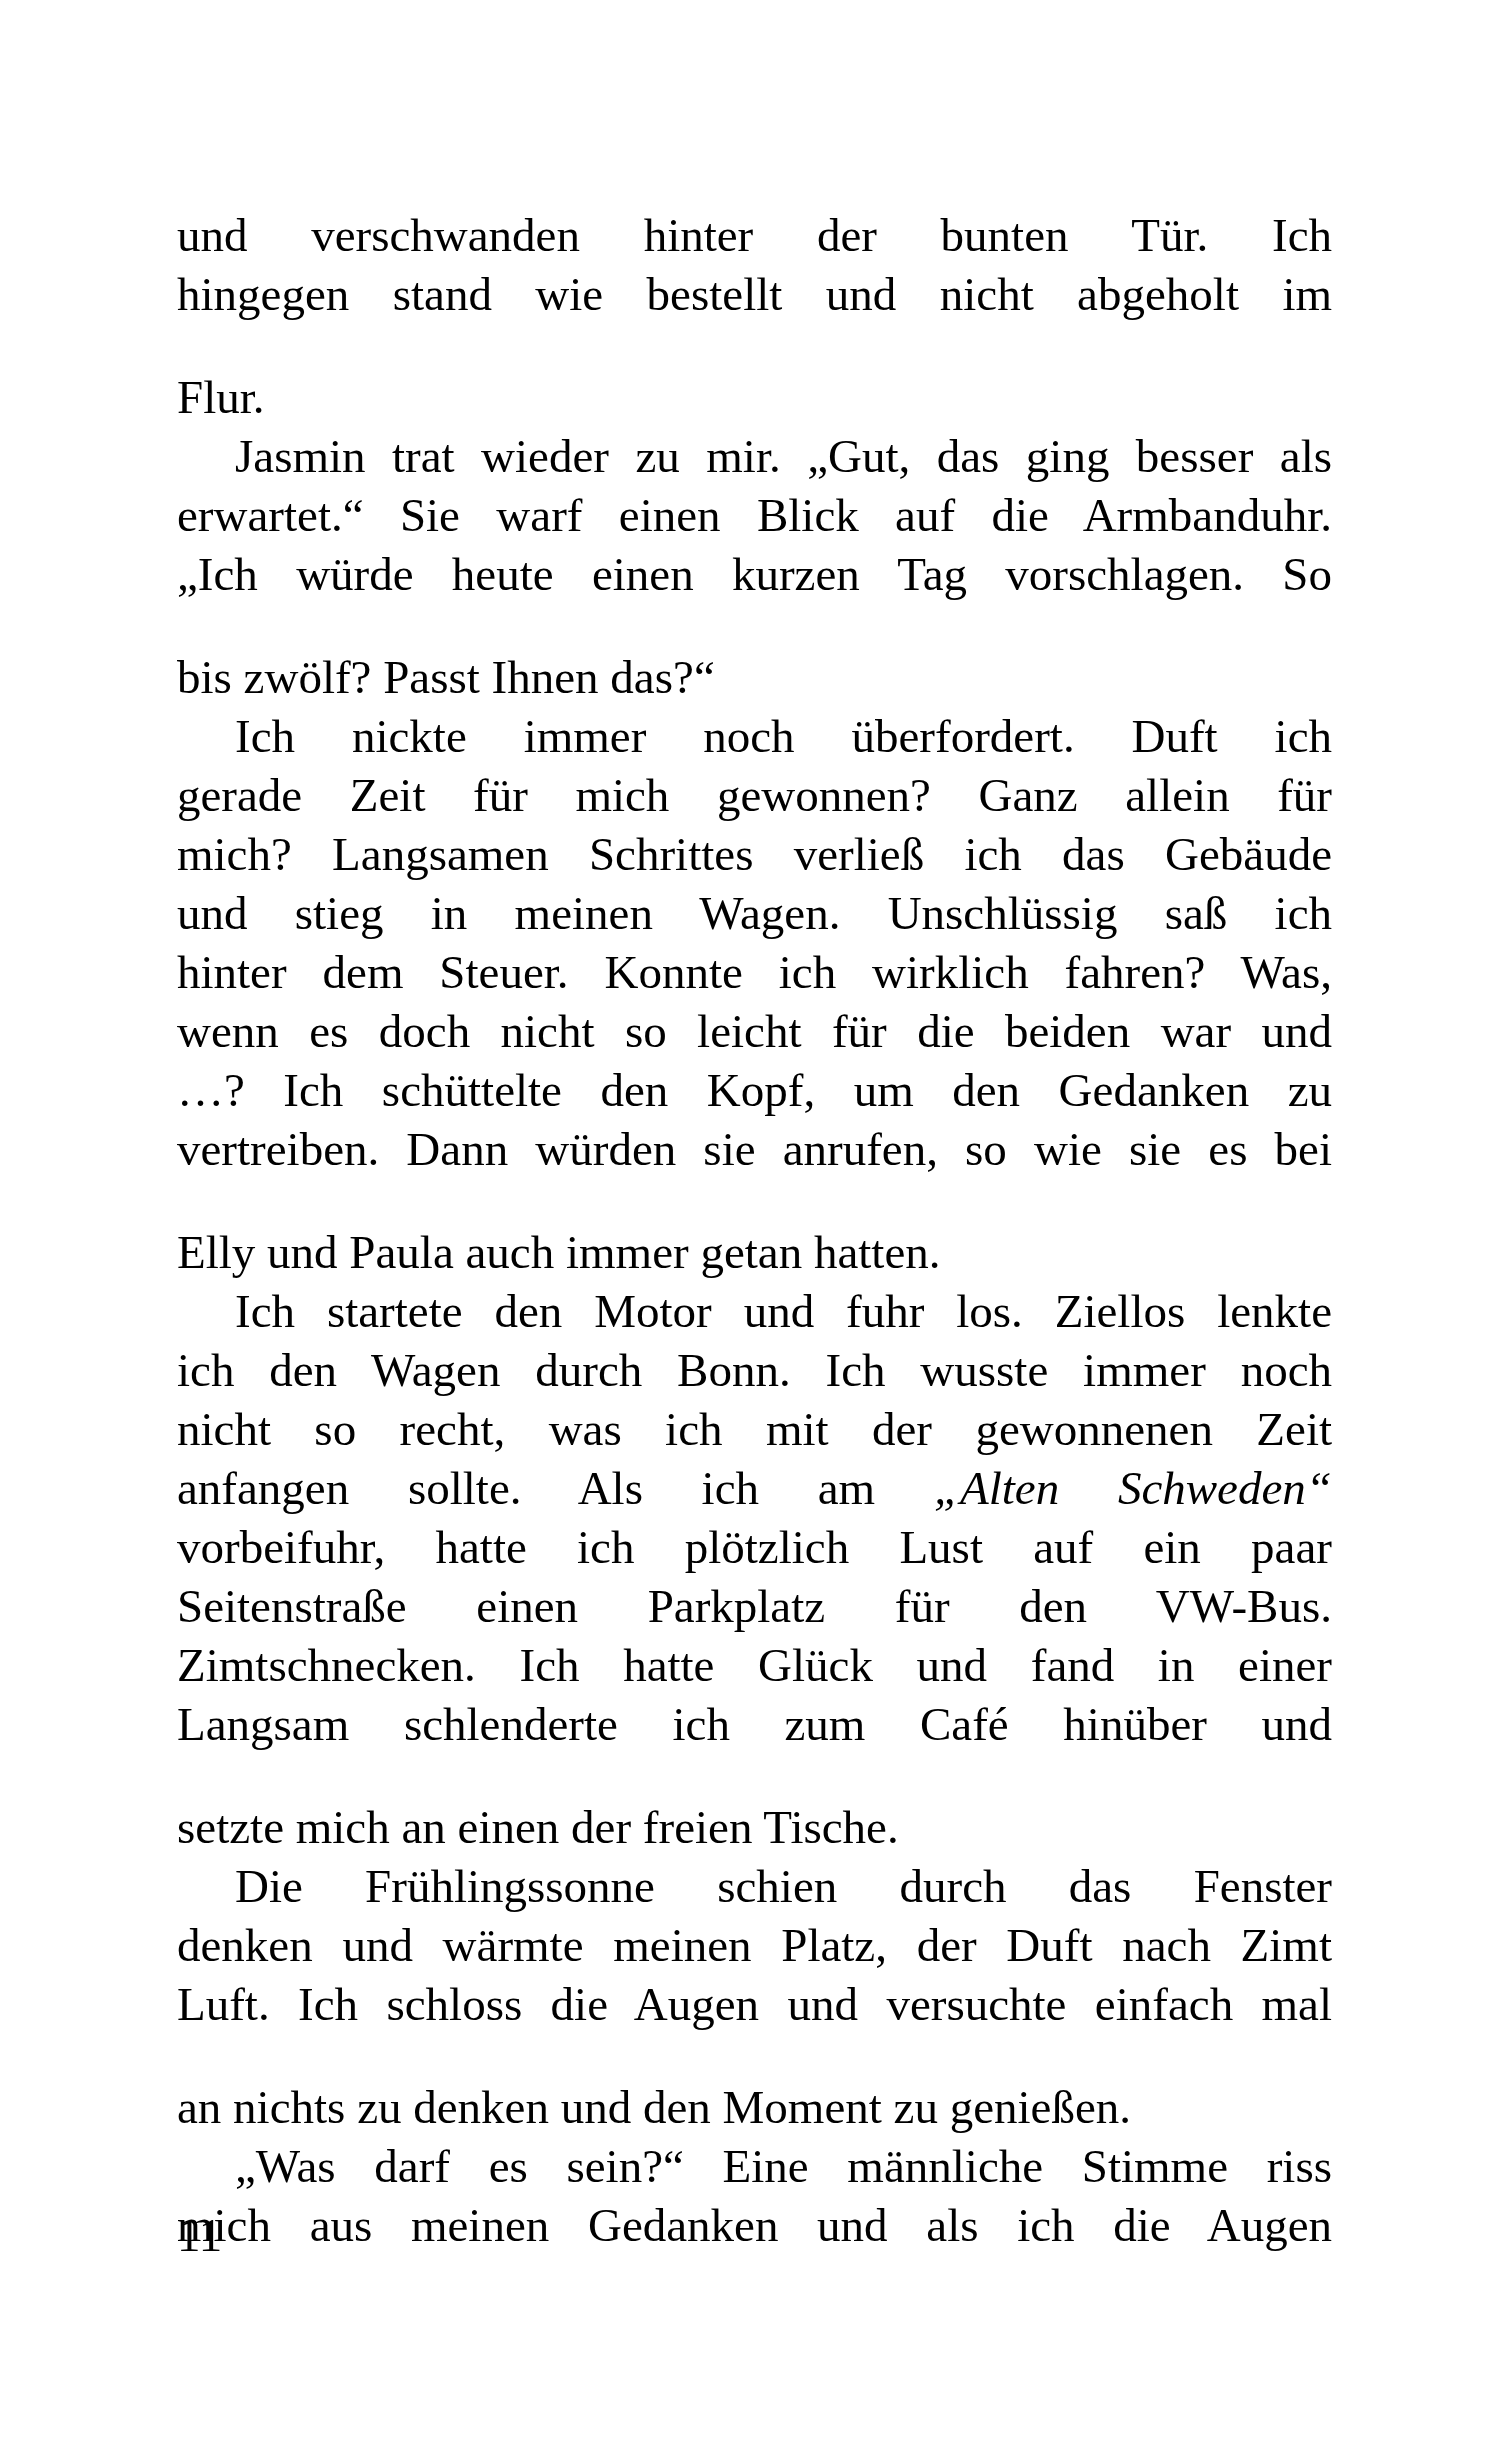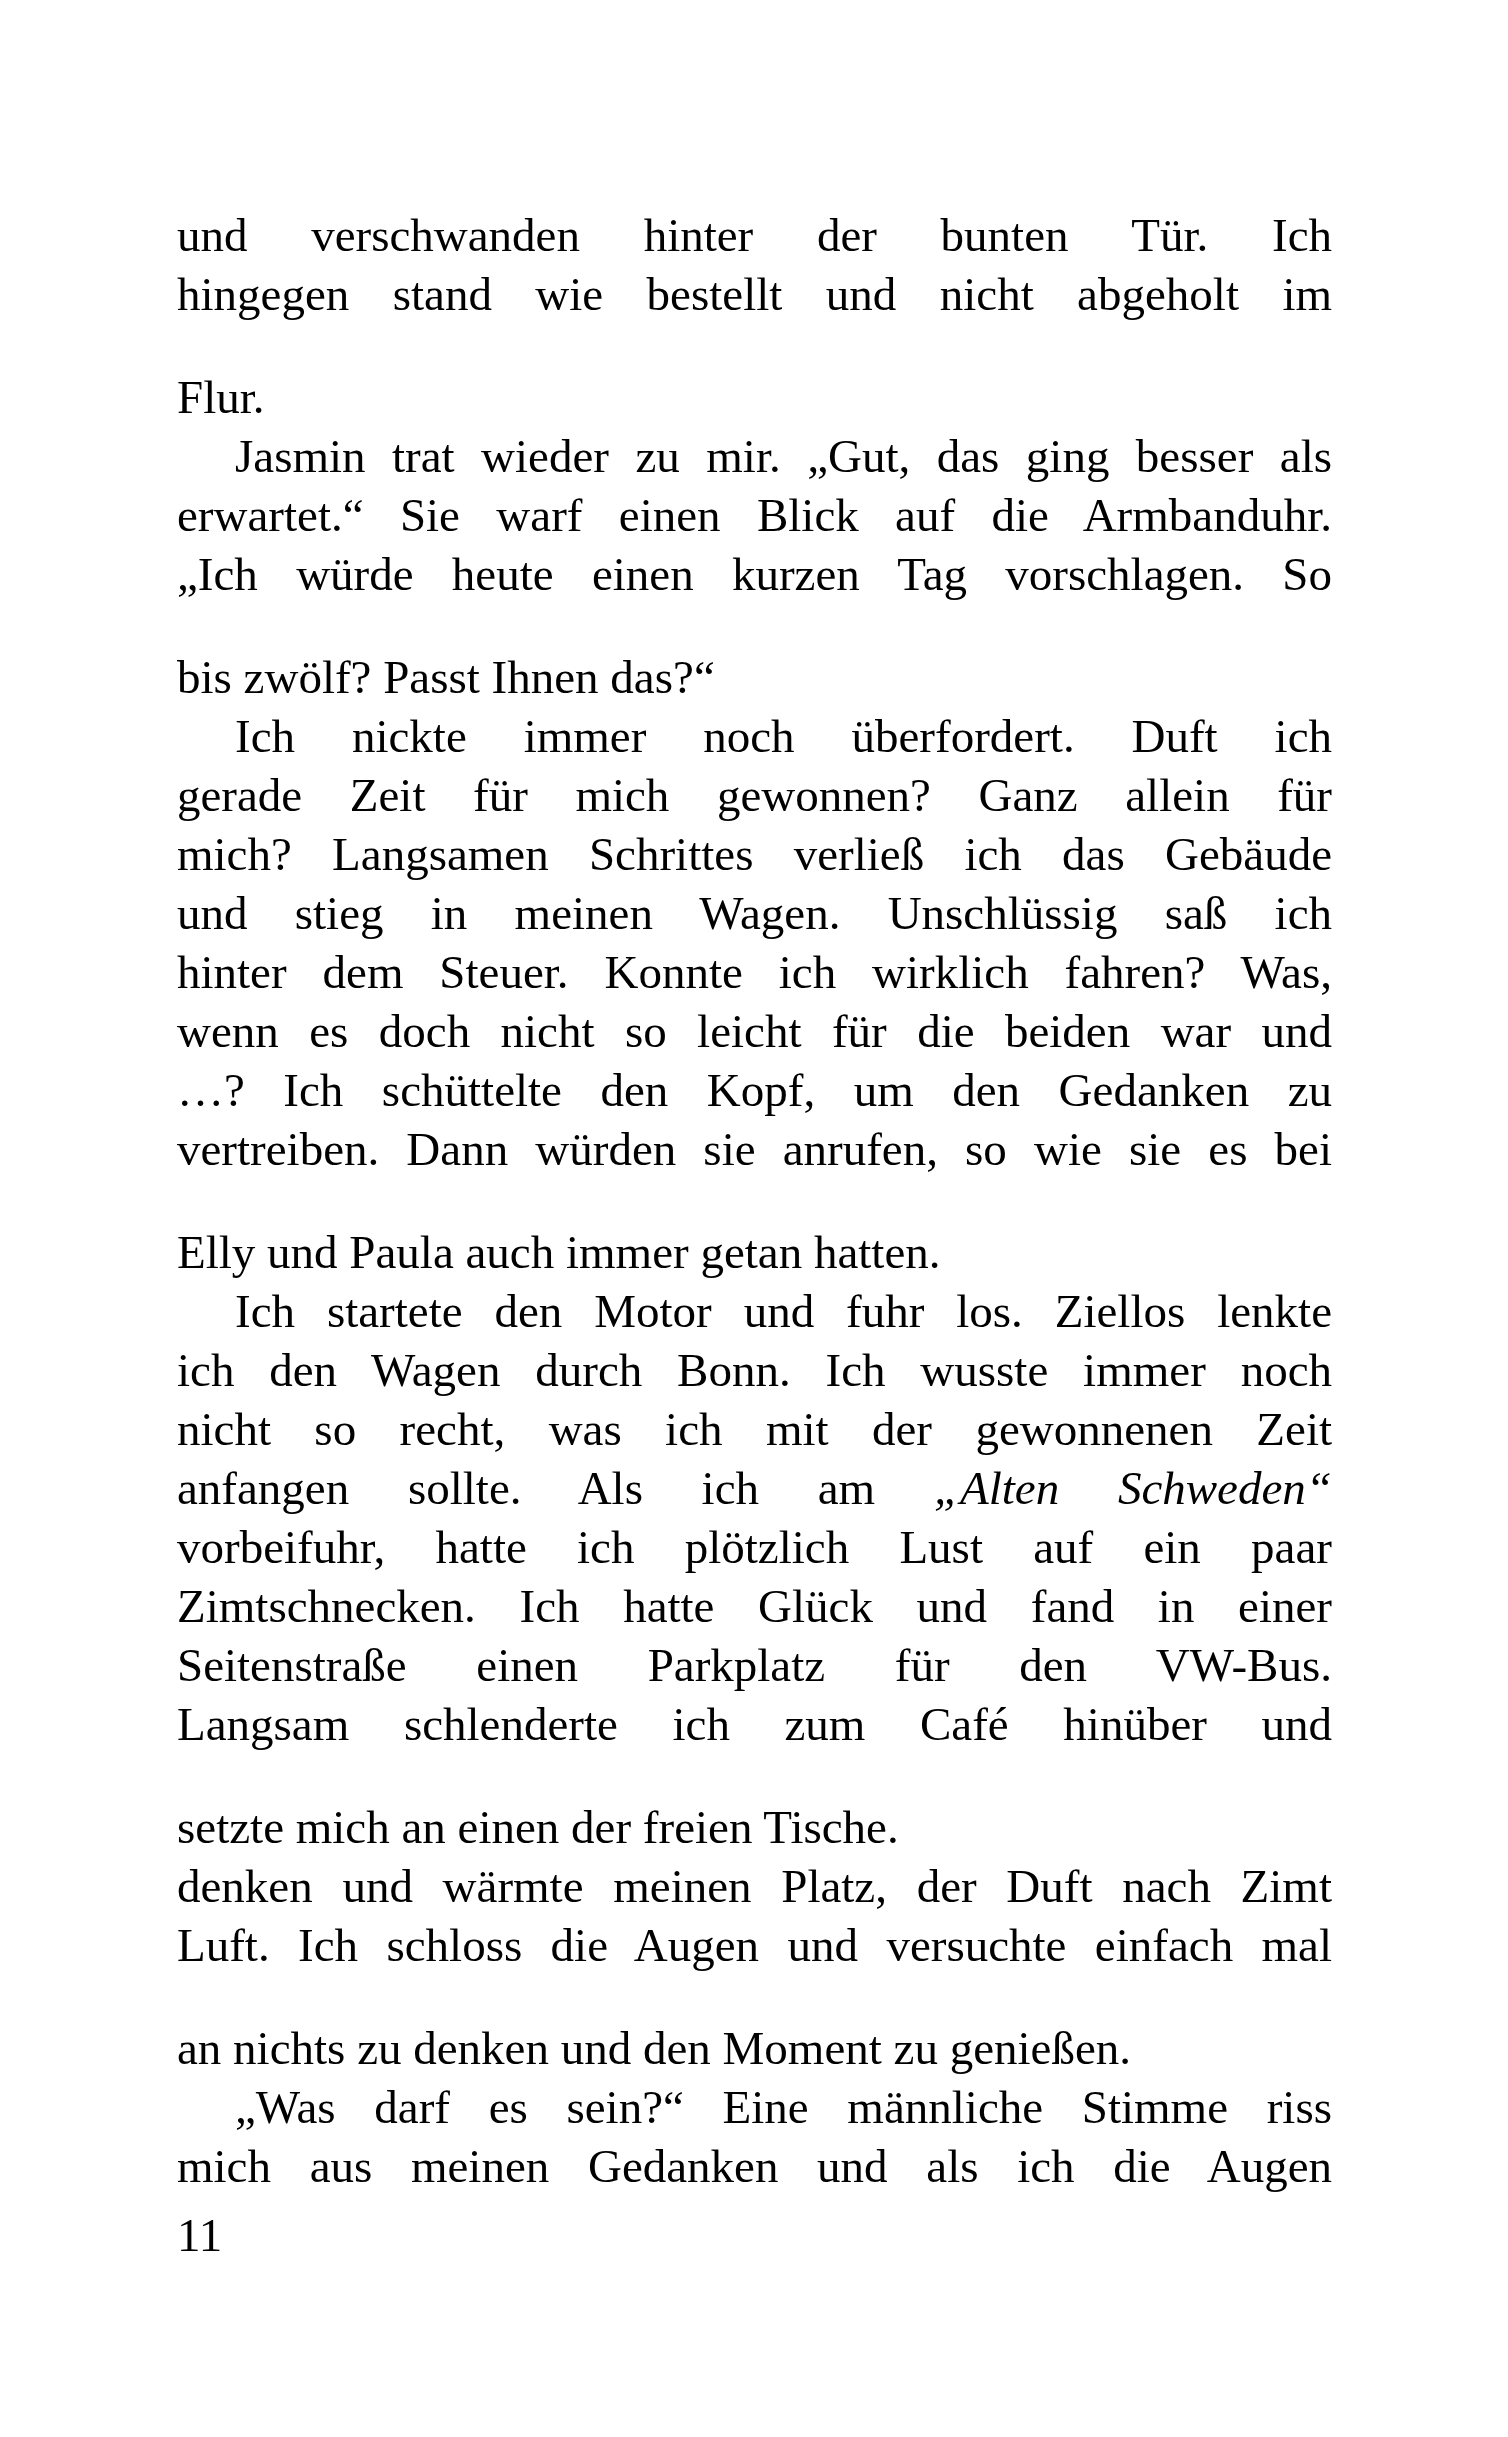--- a/index.html
+++ b/index.html
@@ -71,27 +71,28 @@
     <div class="line j">vertreiben. Dann würden sie anrufen, so wie sie es bei</div>
     <div class="line l">Elly und Paula auch immer getan hatten.</div>
   </div>
 
   <div class="para">
     <div class="line j ind">Ich startete den Motor und fuhr los. Ziellos lenkte</div>
     <div class="line j">ich den Wagen durch Bonn. Ich wusste immer noch</div>
     <div class="line j">nicht so recht, was ich mit der gewonnenen Zeit</div>
     <div class="line j"><span>anfangen sollte. Als ich am </span><span class="italic">„Alten Schweden“</span></div>
     <div class="line j">vorbeifuhr, hatte ich plötzlich Lust auf ein paar</div>
+    <div class="line j">Seitenstraße einen Parkplatz für den VW-Bus.</div>
     <div class="line j">Zimtschnecken. Ich hatte Glück und fand in einer</div>
-    <div class="line j">Seitenstraße einen Parkplatz für den VW-Bus.</div>
     <div class="line j">Langsam schlenderte ich zum Café hinüber und</div>
     <div class="line l">setzte mich an einen der freien Tische.</div>
   </div>
 
   <div class="para">
+    <div class="line j ind">Die Frühlingssonne schien durch das Fenster</div>
     <div class="line j">denken und wärmte meinen Platz, der Duft nach Zimt</div>
     <div class="line j">Luft. Ich schloss die Augen und versuchte einfach mal</div>
     <div class="line l">an nichts zu denken und den Moment zu genießen.</div>
   </div>
 
   <div class="para">
     <div class="line j ind">„Was darf es sein?“ Eine männliche Stimme riss</div>
     <div class="line j">mich aus meinen Gedanken und als ich die Augen</div>
   </div>
 

